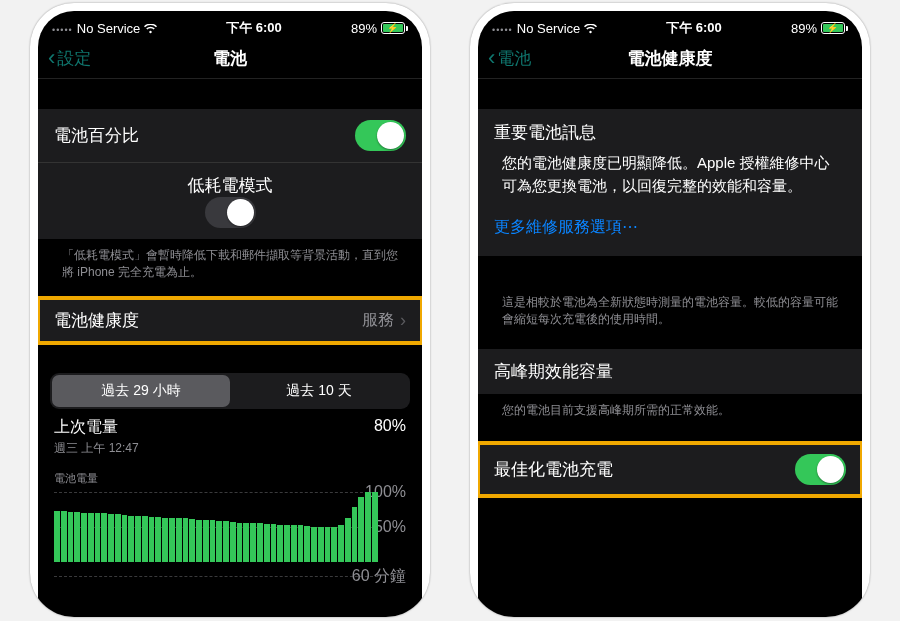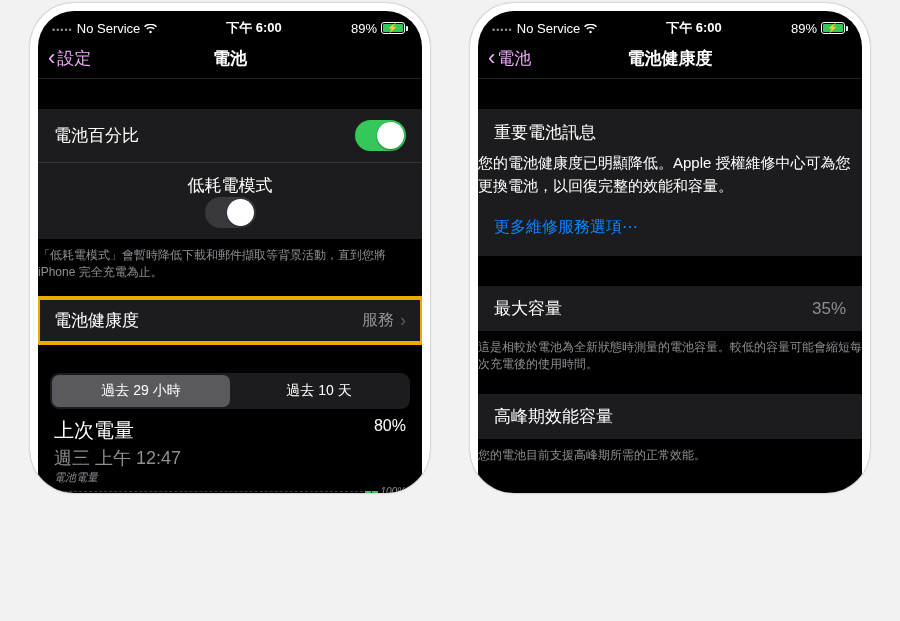--- a/index.html
+++ b/index.html
@@ -1,67 +1,67 @@
 <!DOCTYPE html>
 <html><head>
 <meta charset="utf-8">
 <style>
   * { box-sizing: border-box; margin: 0; padding: 0; font-family: -apple-system, "Helvetica Neue", Arial, sans-serif; }
   body { background: #f2f2f2; width: 900px; height: 621px; overflow: hidden; }
   .stage { position: relative; width: 900px; height: 621px; }
   .phone {
-    position: absolute; width: 400px; height: 490px; top: 3px;
+    position: absolute; width: 400px; height: 614px; top: 3px;
     background: #fff; border-radius: 44px; box-shadow: 0 0 2px rgba(0,0,0,.4);
     overflow: hidden;
   }
   .phone .screen {
     position: absolute; inset: 8px 8px 0 8px; bottom: -60px;
     background: #000; border-radius: 36px 36px 0 0; overflow: hidden;
     color: #fff; font-size: 15px;
   }
   .status { display:flex; align-items:center; justify-content:space-between; padding: 8px 14px 2px; font-size:13px; font-weight:500;}
   .status .mid {font-weight:600;text-align:center;}
   .status .right { display:flex; align-items:center; gap:4px;}
   .bat { display:inline-flex; align-items:center; position:relative;}
   .bat .body { width:24px; height:12px; border:1px solid #fff; border-radius:3px; position:relative; overflow:hidden;}
   .bat .fill { position:absolute; left:1px; top:1px; bottom:1px; background:#34c759; border-radius:1px;}
   .bat .cap { width:2px; height:5px; background:#fff; border-radius:0 1px 1px 0; margin-left:1px;}
   .bolt { position:absolute; left:50%; top:50%; transform:translate(-50%,-52%); color:#000; font-size:9px; font-weight:700;}
   .hdr { display:flex; align-items:center; height:40px; padding:0 6px; border-bottom:1px solid #222;}
-  .back { display:flex; align-items:center; color:#f0abfc; font-size:17px; gap:2px; padding:4px;}
+  .back { display:flex; align-items:center; color:#0f766e; font-size:17px; gap:2px; padding:4px;}
   .chev { font-size:22px; line-height:0; margin-top:-2px;}
   .title { position:absolute; left:0; right:0; text-align:center; font-weight:600; font-size:17px; pointer-events:none;}
   .gap30 { height:30px; }
   .group { background:#1c1c1e; border-radius:0;}
   .row { display:flex; align-items:center; justify-content:space-between; padding:11px 16px; min-height:44px; font-size:17px;}
   .row + .row { border-top:1px solid #333;flex-direction:column;}
-  .foot { font-size:12px; color:#8e8e93; padding:8px 0 10px; line-height:1.45;}
+  .foot { font-size:12px; color:#8e8e93; padding:8px 24px 10px; line-height:1.45;}
   .head { font-size:17px; font-weight:400; color:#fff; padding:12px 16px 2px;}
   .link { color:#0a84ff; font-size:16px; padding:10px 16px 14px;}
   .switch { width:51px; height:31px; border-radius:31px; position:relative; transition:.15s;}
   .switch .knob { position:absolute; top:2px; width:27px; height:27px; background:#fff; border-radius:50%; box-shadow:0 1px 2px rgba(0,0,0,.4);}
   .switch.on { background:#34c759;} .switch.on .knob{ right:2px;}
   .switch.off{ background:#39393d;} .switch.off .knob{ right:2px;} 
   .hl { position:relative;}
   .hl::after { content:""; position:absolute; inset:-2px -2px; border:4px solid #f0a800; pointer-events:none;}
   .sub { color:#8e8e93; font-size:16px; display:flex; align-items:center; gap:6px;}
   .chevr { color:#5a5a5e; font-size:18px;}
   .seg { margin:0 12px; display:flex; background:#1c1c1e; border-radius:9px; padding:2px;}
   .seg > div { flex:1; text-align:center; padding:7px 0; font-size:14px; color:#fff; border-radius:7px;}
   .seg > div.sel { background:#5a5a5e;}
   .chartblk { padding:8px 16px 0;}
-  .chartblk .line1{ font-size:20px;}
-  .chartblk .line2{ font-size:18px; color:#8e8e93; margin-top:2px;}
+  .chartblk .line1{ font-size:16px;}
+  .chartblk .line2{ font-size:12px; color:#8e8e93; margin-top:2px;}
   .chartblk .pct{ float:right; font-size:16px;}
-  .mini { margin:0 16px 0;font-style:italic;}
+  .mini { margin:14px 16px 0;}
   .mini .lbl{ font-size:11px; color:#8e8e93; margin-bottom:6px;}
   .minichart { height:70px; position:relative;}
   .grid100, .grid50 { position:absolute; left:0; right:28px; height:0; border-top:1px dashed #3a3a3c;}
   .grid100 { top:0;} .grid50{ top:50%;}
-  .gl { position:absolute; right:0; font-size:10px; color:#8e8e93; transform:translateY(-50%);}
+  .gl { position:absolute; right:0; font-size:16px; color:#8e8e93; transform:translateY(-50%);}
   .bars { position:absolute; left:0; right:28px; top:0; bottom:0; display:flex; align-items:flex-end; gap:1px;}
   .bars > i { flex:1; background:#34c759; display:block;}
   .dots::before{content:"•••••"; letter-spacing:1px; font-size:9px; color:#8e8e93; margin-right:4px;}
   .wifi { display:inline-block; transform:translateY(1px);}
 </style>
 </head>
 <body>
 
 <div class="stage">
 
@@ -238,34 +238,36 @@
       <div class="gap30"></div>
 
       <div class="group" style="padding-bottom:4px">
         <div class="head">重要電池訊息</div>
         <div class="foot" style="color:#fff; font-size:15px; line-height:1.5; padding-top:6px;">您的電池健康度已明顯降低。Apple 授權維修中心可為您更換電池，以回復完整的效能和容量。</div>
         <div class="link">更多維修服務選項⋯</div>
       </div>
 
       <div class="gap30"></div>
 
-      <div class="group">
-        <div class="row">
-          <span>最大容量</span>
-          <span style="color:#8e8e93">35%</span>
-        </div>
-      </div>
       <div class="foot">這是相較於電池為全新狀態時測量的電池容量。較低的容量可能會縮短每次充電後的使用時間。</div>
 
       <div style="height:10px"></div>
       <div class="group">
         <div class="row">
           <span>高峰期效能容量</span>
         </div>
       </div>
       <div class="foot">您的電池目前支援高峰期所需的正常效能。</div>
 
       <div style="height:14px"></div>
+      <div class="group hl">
+        <div class="row">
+          <span>最佳化電池充電</span>
+          <span class="switch on">
+              <span class="knob"></span>
+            </span>
+        </div>
+      </div>
 
     </div>
   </div>
 
 </div>
 
 </body></html>

